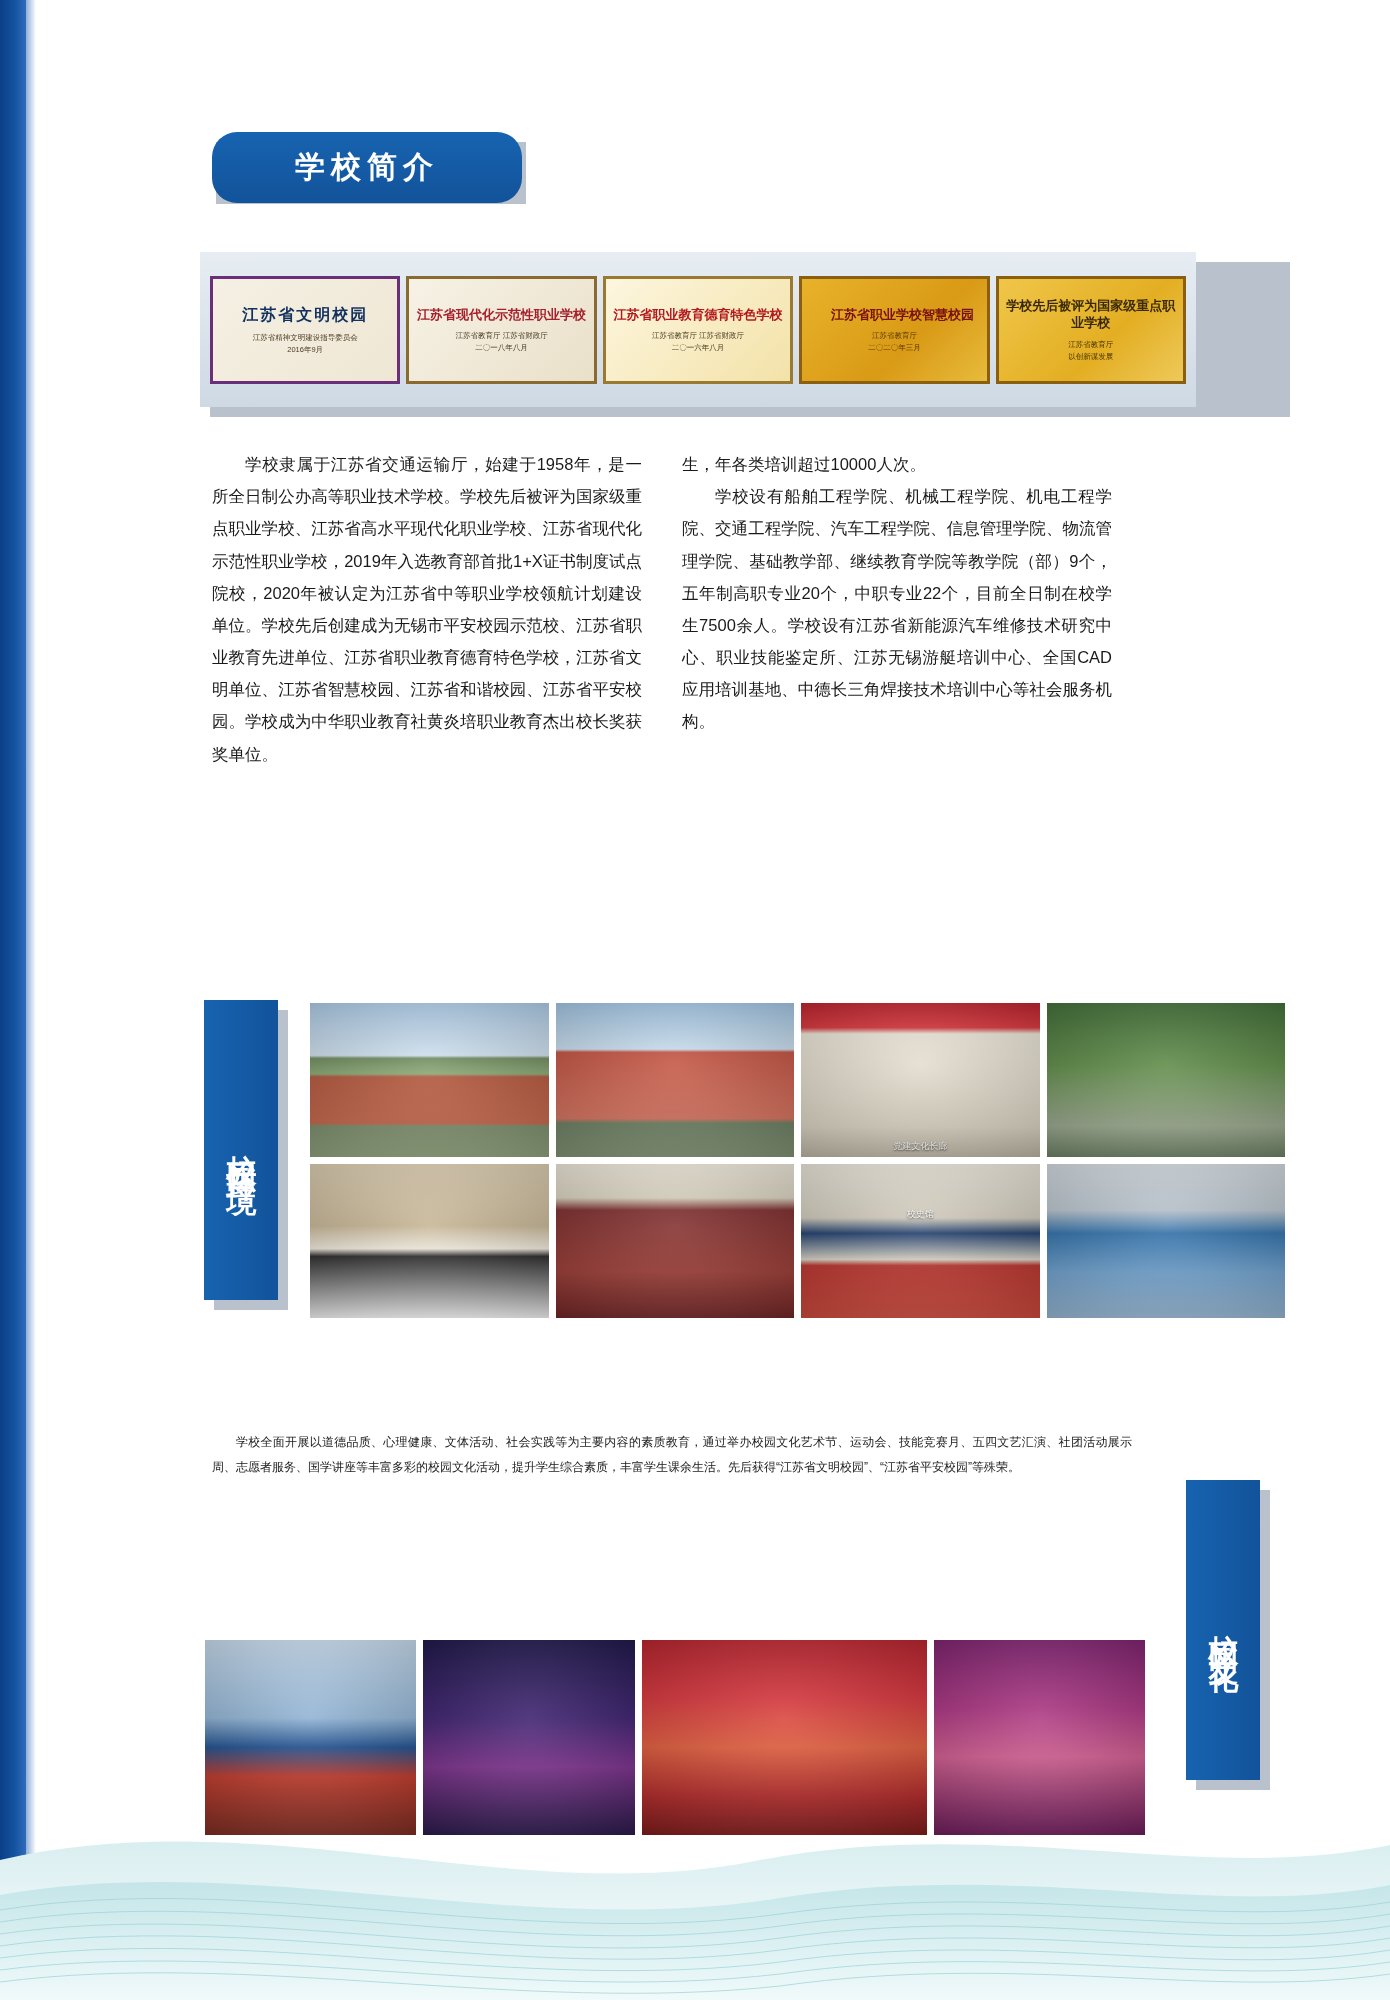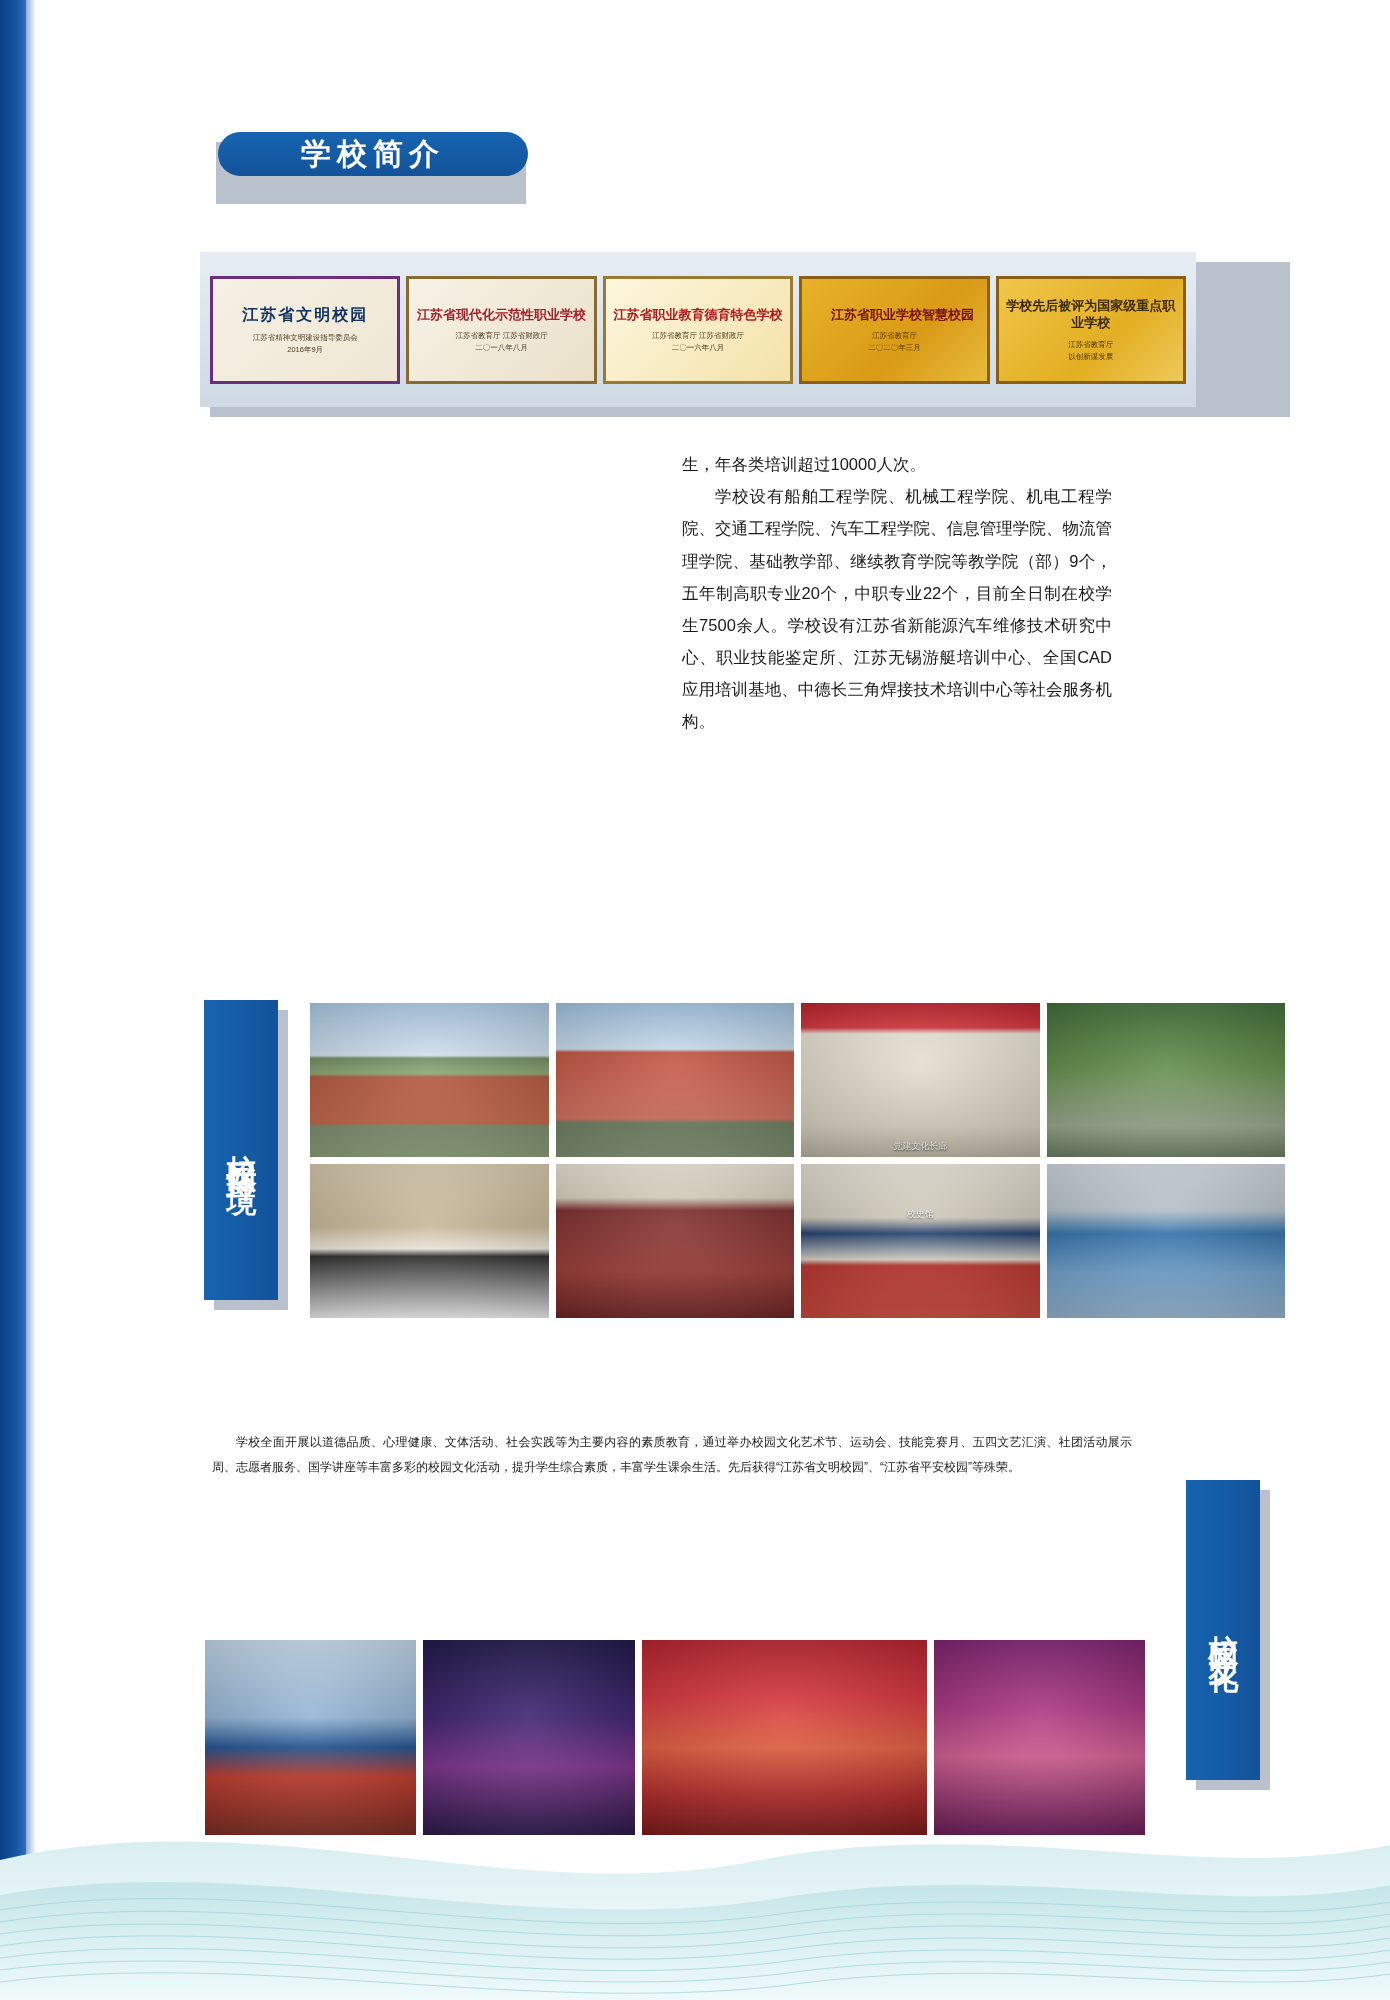--- a/index.html
+++ b/index.html
@@ -212,21 +212,21 @@
   }
   .para-block p { margin: 0; text-indent: 2em; }
 </style>
 </head>
 <body>
 
 <div class="left-edge"></div>
 <div class="left-edge-inner"></div>
 
 <div class="tab-shadow" style="left:216px; top:142px; width:310px; height:62px;"></div>
-<div class="tab-title" style="left:218px; top:132px; width:310px; height:44px;border-radius:25px;">学校简介</div>
+<div class="tab-title" style="left:212px; top:132px; width:310px; height:71px;border-radius:25px;">学校简介</div>
 
 <div class="cert-strip-shadow" style="left:210px; top:262px; width:1080px; height:155px;"></div>
 <div class="cert-strip" style="left:200px; top:252px; width:996px; height:155px;">
   <div class="cert c1">
     <div class="c-title">江苏省文明校园</div>
     <div class="c-sub">江苏省精神文明建设指导委员会</div>
     <div class="c-date">2016年9月</div>
   </div>
   <div class="cert c2">
     <div class="c-title">江苏省现代化示范性职业学校</div>
@@ -245,20 +245,21 @@
   </div>
   <div class="cert c5">
     <div class="c-title">学校先后被评为国家级重点职业学校</div>
     <div class="c-sub">江苏省教育厅</div>
     <div class="c-date">以创新谋发展</div>
   </div>
 </div>
 
 <div class="text-cols" style="left:212px; top:448px; width:920px;">
   <div class="col">
+    <p>学校隶属于江苏省交通运输厅，始建于1958年，是一所全日制公办高等职业技术学校。学校先后被评为国家级重点职业学校、江苏省高水平现代化职业学校、江苏省现代化示范性职业学校，2019年入选教育部首批1+X证书制度试点院校，2020年被认定为江苏省中等职业学校领航计划建设单位。学校先后创建成为无锡市平安校园示范校、江苏省职业教育先进单位、江苏省职业教育德育特色学校，江苏省文明单位、江苏省智慧校园、江苏省和谐校园、江苏省平安校园。学校成为中华职业教育社黄炎培职业教育杰出校长奖获奖单位。</p>
   </div>
   <div class="col">
     <p style="text-indent:0;">生，年各类培训超过10000人次。</p>
     <p>学校设有船舶工程学院、机械工程学院、机电工程学院、交通工程学院、汽车工程学院、信息管理学院、物流管理学院、基础教学部、继续教育学院等教学院（部）9个，五年制高职专业20个，中职专业22个，目前全日制在校学生7500余人。学校设有江苏省新能源汽车维修技术研究中心、职业技能鉴定所、江苏无锡游艇培训中心、全国CAD应用培训基地、中德长三角焊接技术培训中心等社会服务机构。</p>
   </div>
 </div>
 
 <div class="vtab-shadow" style="left:214px; top:1010px; width:74px; height:300px;"></div>
 <div class="vtab" style="left:204px; top:1000px; width:74px; height:300px;">校园环境</div>
 

